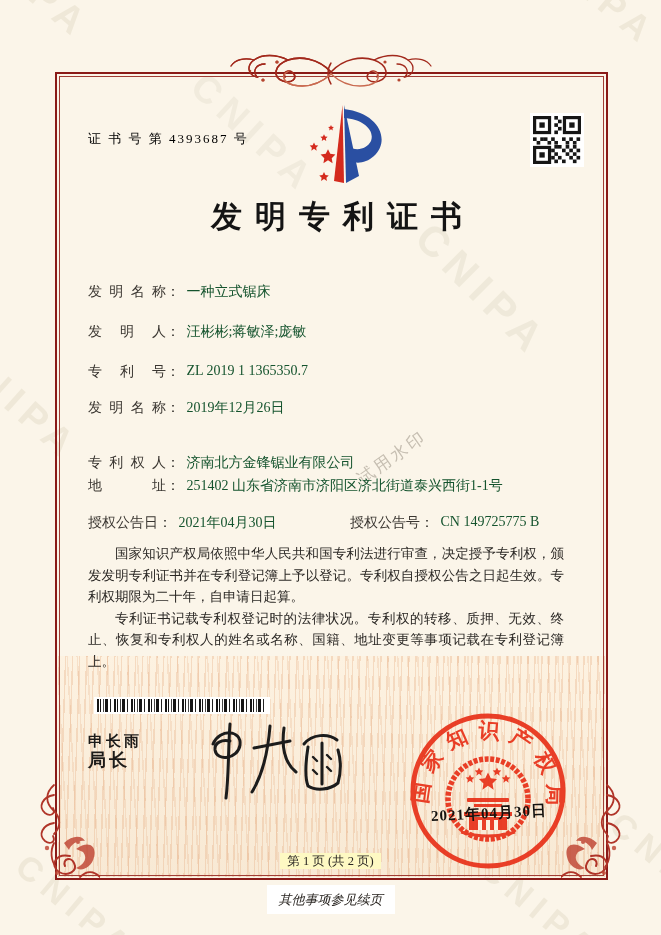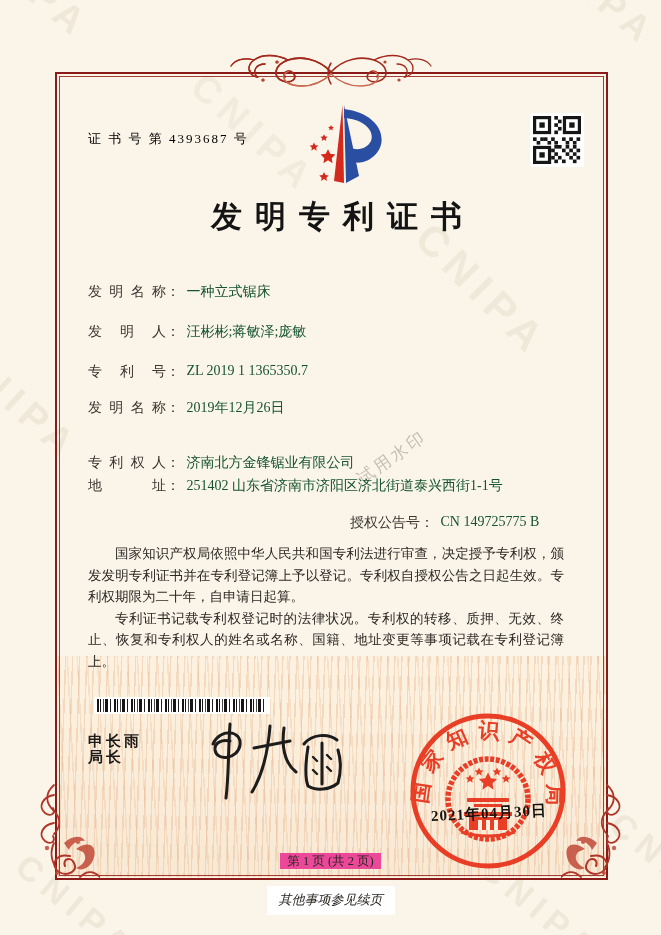--- a/index.html
+++ b/index.html
@@ -48,32 +48,32 @@
   .body-text{left:88px;top:543px;width:476px;font-size:13.5px;line-height:21.5px;
              text-align:justify;color:#2b2825;z-index:3;}
   .body-text p{margin:0;text-indent:2em;}
   
   .barcode{left:94px;top:697px;width:176px;height:17px;background:#fff;padding:2px 3px;box-sizing:border-box;z-index:3;}
   .barcode .bars{width:100%;height:100%;
     background:repeating-linear-gradient(90deg,
       #151515 0 2px,#fff 2px 3px,#151515 3px 4px,#fff 4px 6px,
       #484848 6px 7px,#fff 7px 8px,#151515 8px 11px,#fff 11px 13px,
       #232323 13px 14px,#fff 14px 17px);}
-  .signer-title{left:88px;top:748px;font-size:15px;font-weight:bold;letter-spacing:3px;
+  .signer-title{left:88px;top:748px;font-size:18px;font-weight:bold;letter-spacing:3px;
      font-family:"Liberation Sans","DejaVu Sans",sans-serif;color:#1d1b19;z-index:3;}
   .signer-name{left:88px;top:732px;font-size:15px;font-weight:bold;letter-spacing:3px;
      font-family:"Liberation Sans","DejaVu Sans",sans-serif;color:#1d1b19;z-index:3;}
   .signature{left:200px;top:712px;z-index:3;}
   .seal{left:408px;top:711px;z-index:3;}
   .seal-date{left:404px;top:804px;width:170px;text-align:center;font-size:15px;font-weight:bold;
              letter-spacing:1px;color:#14120f;transform:rotate(-3deg);z-index:4;}
   .page-no{left:0;top:853px;width:100%;text-align:center;font-size:12.5px;z-index:3;}
-  .page-no span{background:#ec4899;padding:1px 7px;}
+  .page-no span{background:#fef9c3;padding:1px 7px;}
   .footer-note{left:0;top:891px;width:100%;text-align:center;font-size:13px;font-style:italic;z-index:3;}
-  .footer-note span{background:#fff;padding:7px 12px;font-family:Liberation Mono, monospace;}
+  .footer-note span{background:#fff;padding:7px 12px;}
   .orn-top{left:230px;top:51px;z-index:3;}
   .fl-left{left:30px;top:783px;z-index:3;}
   .fl-right{left:561px;top:783px;z-index:3;transform:scaleX(-1);}
 </style>
 </head>
 <body>
 
 <div class="wm wm1">CNIPA</div>
 <div class="wm wm2">CNIPA</div>
 <div class="wm wm3">CNIPA</div>
@@ -241,20 +241,24 @@
 </div>
 <div class="row r4">
   <span class="f-label">专利权人</span><span class="f-colon">：</span>
   <span class="f-value">济南北方金锋锯业有限公司</span>
 </div>
 <div class="row r5">
   <span class="f-label">地址</span><span class="f-colon">：</span>
   <span class="f-value">251402 山东省济南市济阳区济北街道泰兴西街1-1号</span>
 </div>
 <div class="row r6">
+  <span>
+    <span class="f-label nat">授权公告日</span><span class="f-colon">：</span>
+    <span class="f-value">2021年04月30日</span>
+  </span>
   <span class="pair2">
     <span class="f-label nat">授权公告号</span><span class="f-colon">：</span>
     <span class="f-value">CN 149725775 B</span>
   </span>
 </div>
 
 <div class="abs body-text">
   <p>国家知识产权局依照中华人民共和国专利法进行审查，决定授予专利权，颁发发明专利证书并在专利登记簿上予以登记。专利权自授权公告之日起生效。专利权期限为二十年，自申请日起算。</p>
   <p>专利证书记载专利权登记时的法律状况。专利权的转移、质押、无效、终止、恢复和专利权人的姓名或名称、国籍、地址变更等事项记载在专利登记簿上。</p>
 </div>

